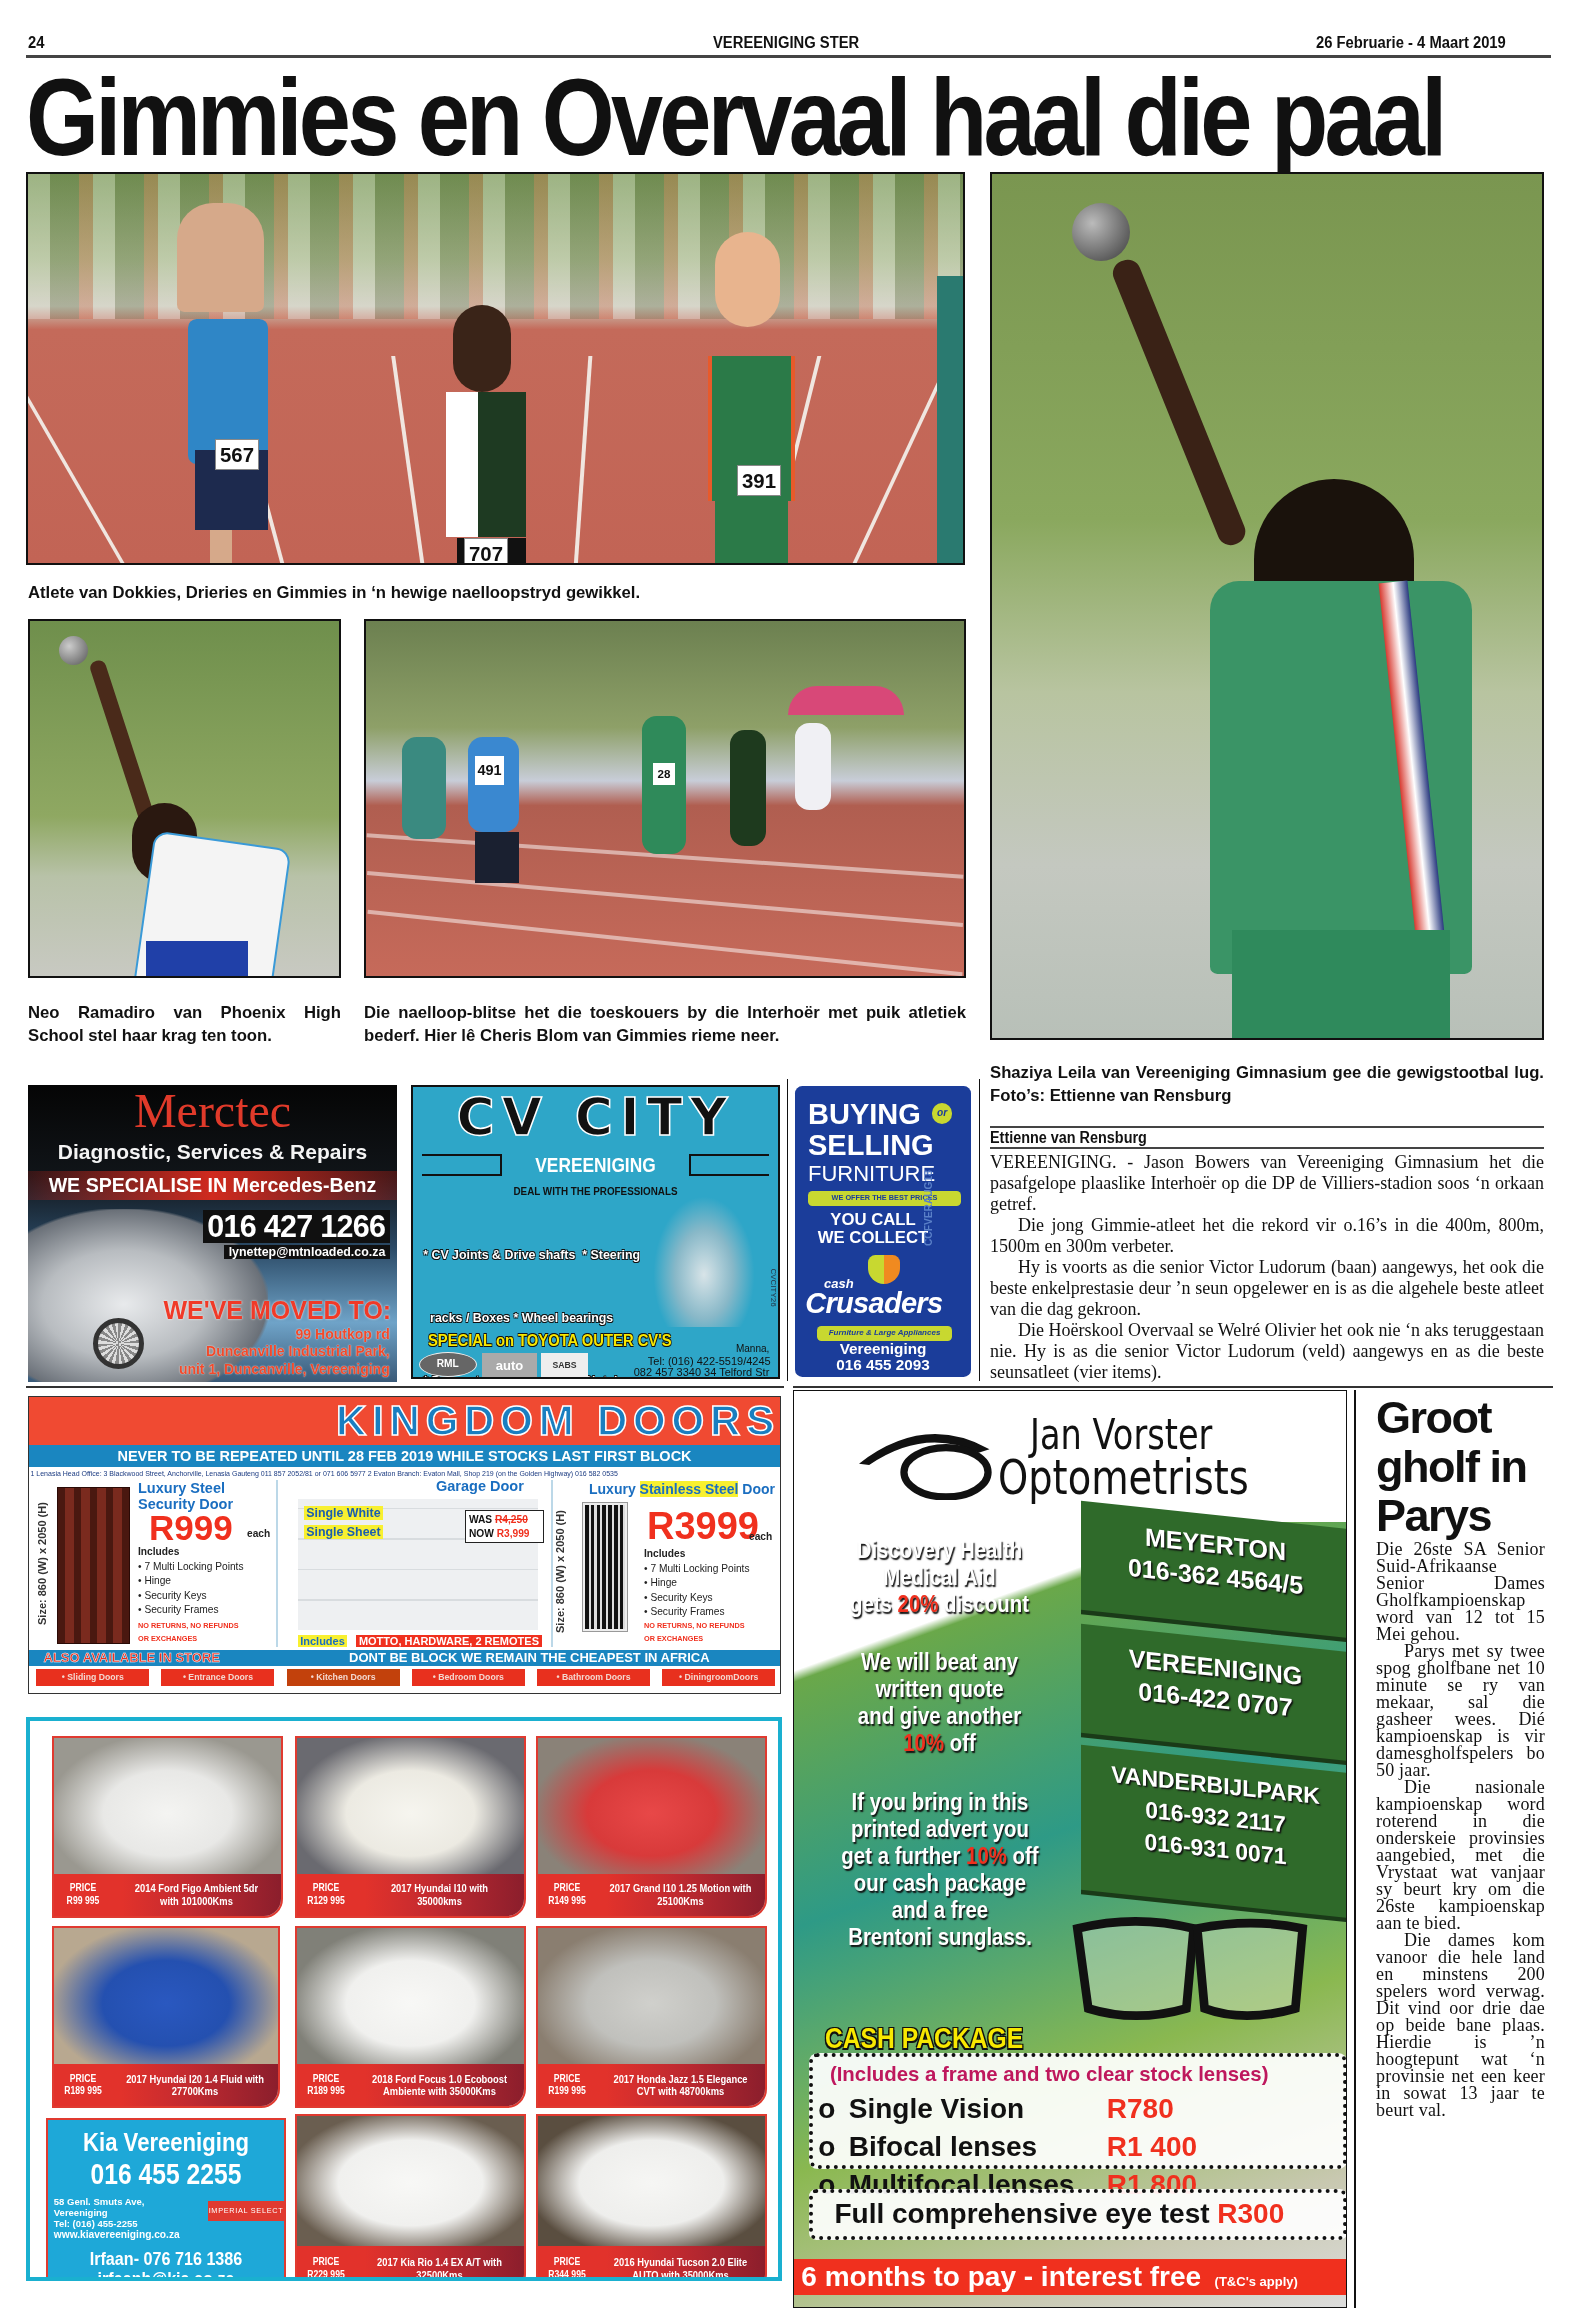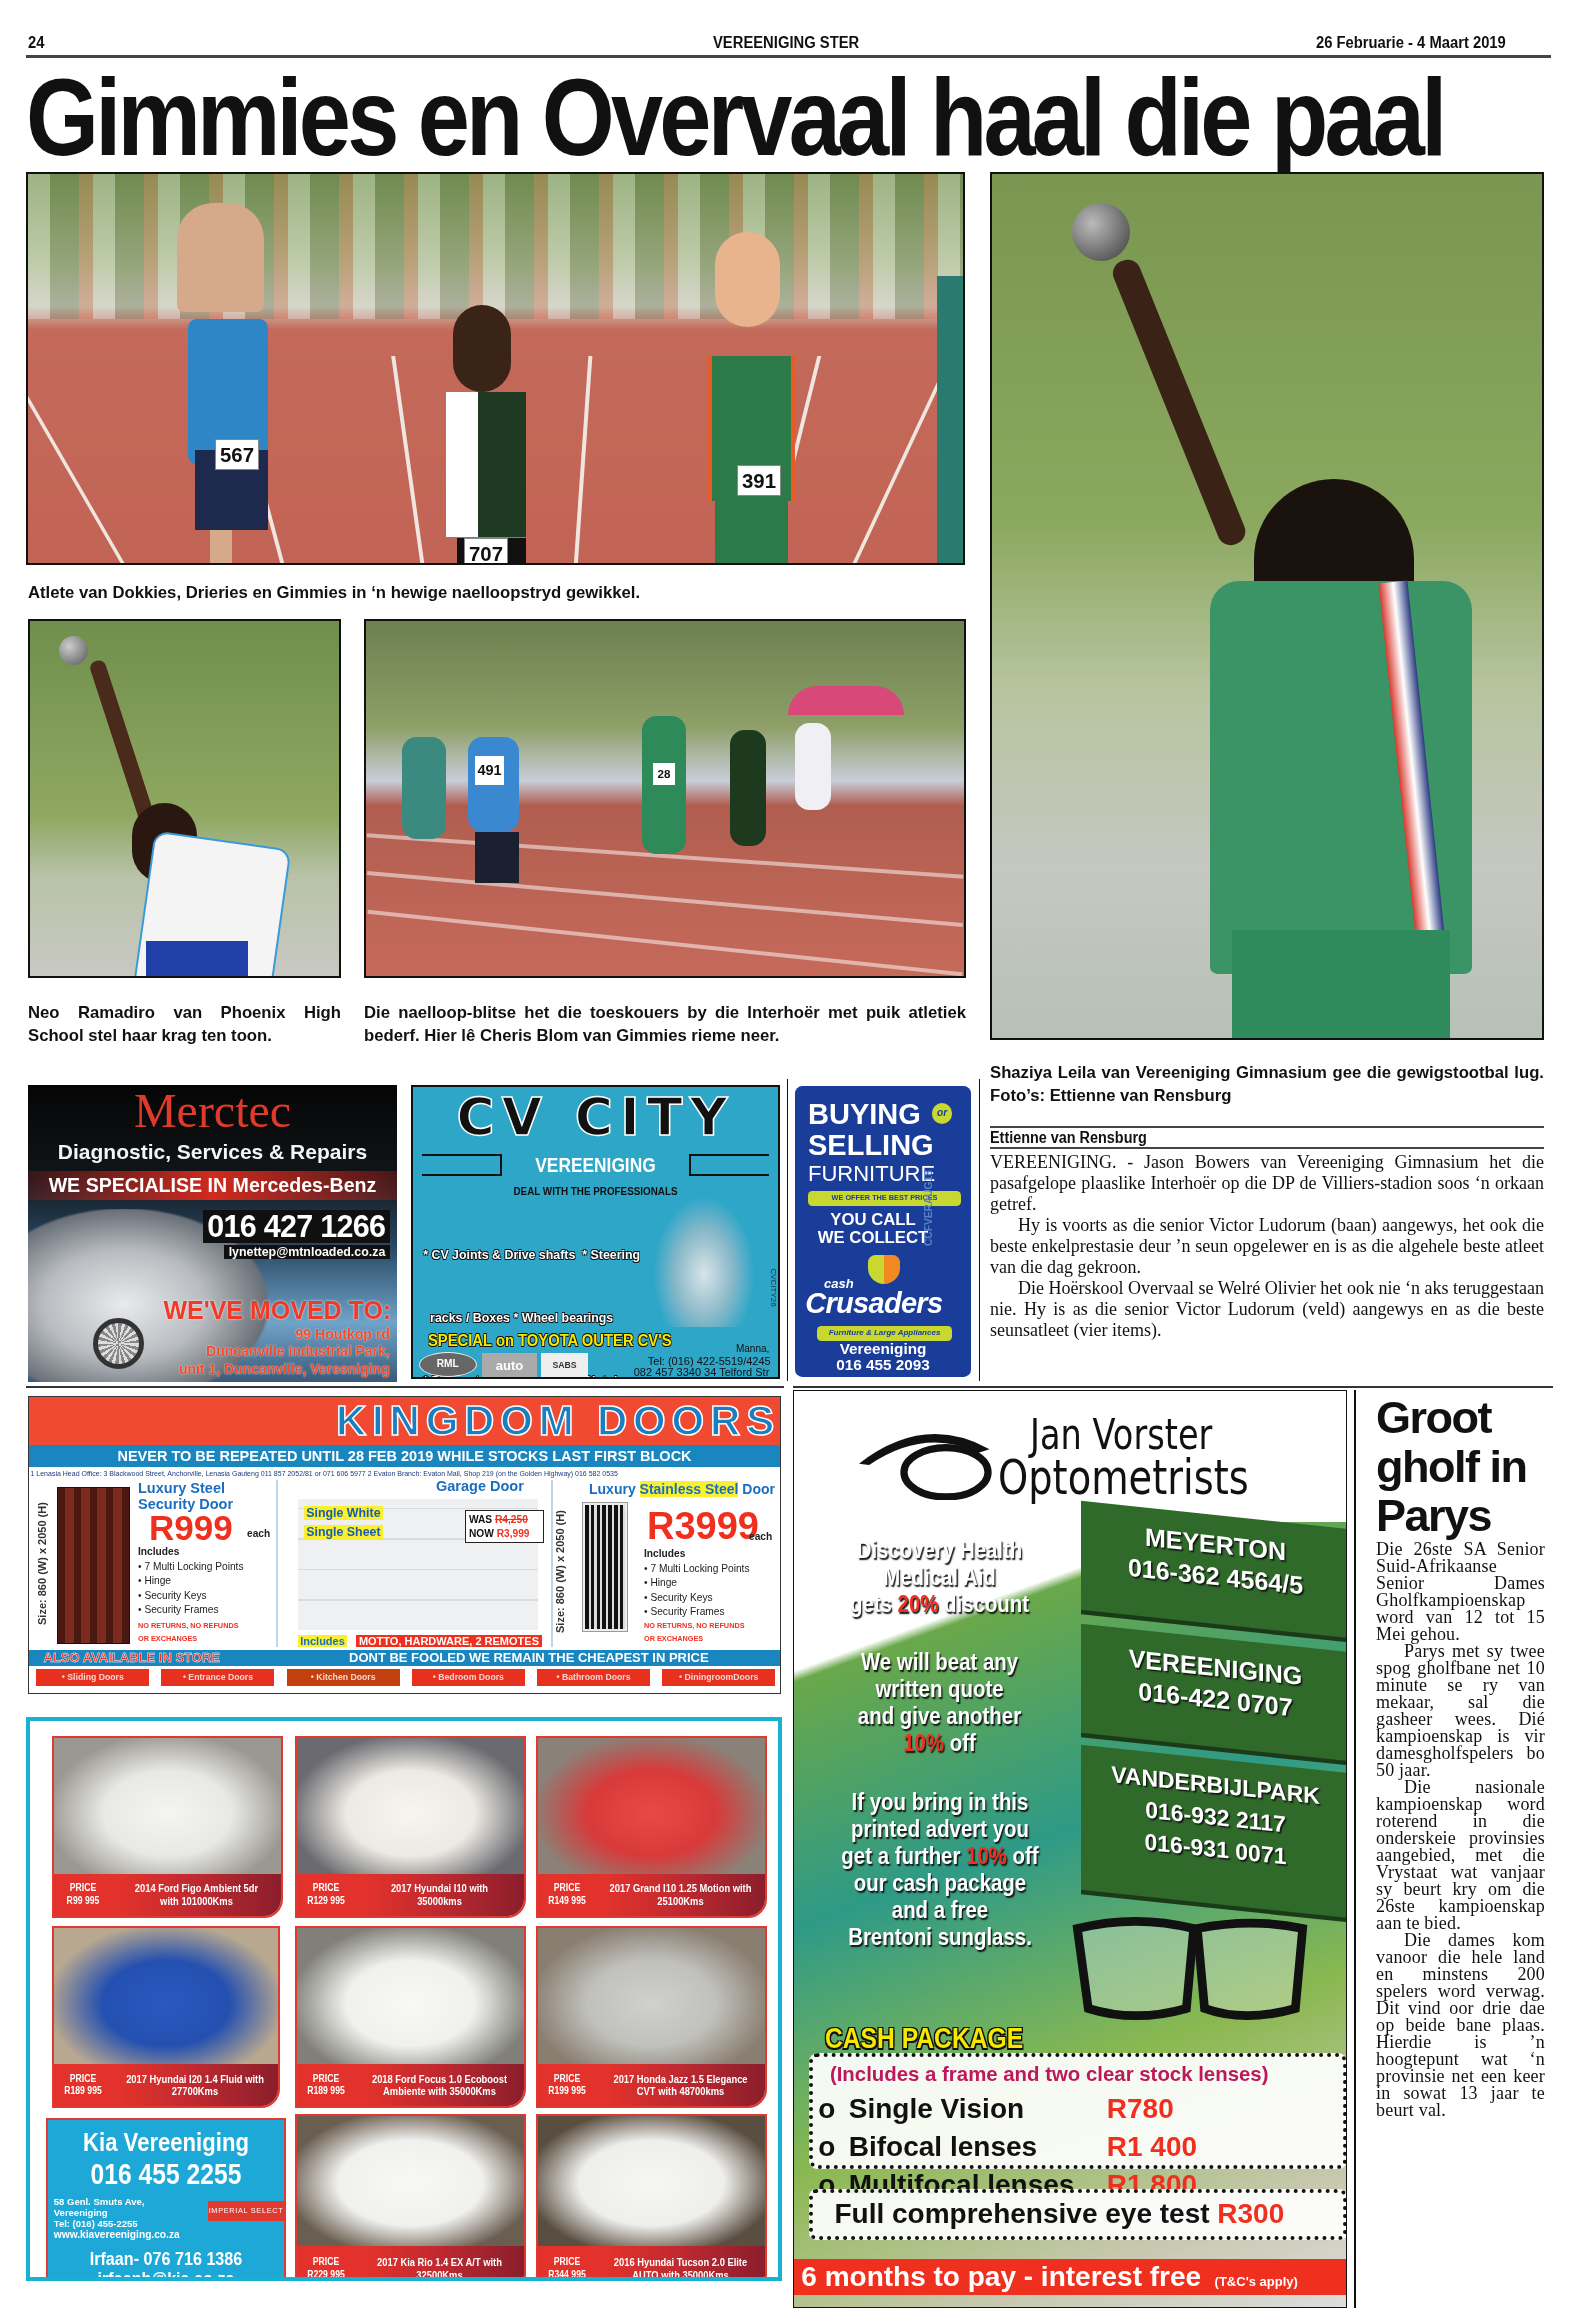--- a/index.html
+++ b/index.html
@@ -109,20 +109,21 @@
   <div class="abs" style="left:407px;top:407px;width:29px;height:393px;background:linear-gradient(90deg,#d83a30,#fff,#2a3a80);transform:rotate(-6deg)"></div>
   <div class="abs" style="left:240px;top:756px;width:218px;height:112px;background:#2f8a5c"></div>
 </div>
 <p class="abs caption" style="left:990px;top:1062px;width:554px">Shaziya Leila van Vereeniging Gimnasium gee die gewigstootbal lug. Foto’s: Ettienne van Rensburg</p>
 
 <div class="abs byline-rule" style="left:990px;top:1126px;width:554px"></div>
 <div class="abs" style="left:990px;top:1129px;font-size:16px;font-weight:bold;transform:scaleX(.9);transform-origin:left">Ettienne van Rensburg</div>
 <div class="abs byline-rule" style="left:990px;top:1147px;width:554px"></div>
 <div class="abs body-serif" style="left:990px;top:1152px;width:554px">
   <p>VEREENIGING. - Jason Bowers van Vereeniging Gimnasium het die pasafgelope plaaslike Interhoër op die DP de Villiers-stadion soos ‘n orkaan getref.</p>
+  <p>Die jong Gimmie-atleet het die rekord vir o.16’s  in die 400m, 800m, 1500m en 300m verbeter.</p>
   <p>Hy is voorts as die senior Victor Ludorum (baan) aangewys, het ook die beste enkelprestasie deur ’n seun opgelewer en is as die algehele beste atleet van die dag gekroon.</p>
   <p>Die Hoërskool Overvaal se Welré Olivier het ook nie ‘n aks teruggestaan nie. Hy is as die senior Victor Ludorum (veld) aangewys en as die beste seunsatleet (vier items).</p>
 </div>
 
 <div class="abs ad merctec" style="left:28px;top:1085px;width:369px;height:297px">
   <div class="abs" style="left:0;top:0;width:100%;text-align:center;font-family:'Liberation Serif',serif;font-size:48px;color:#e03a2a;line-height:51px">Merctec</div>
   <div class="abs" style="left:0;top:55px;width:100%;text-align:center;font-size:21px;font-weight:bold;color:#f4f4f4">Diagnostic, Services &amp; Repairs</div>
   <div class="abs" style="left:0;top:86px;width:100%;height:29px;background:linear-gradient(90deg,rgba(200,30,20,.2),#d02a1e,rgba(200,30,20,.3));text-align:center;font-size:19.6px;font-weight:bold;color:#fff;line-height:29px">WE SPECIALISE IN Mercedes-Benz</div>
   <div class="abs" style="left:0;top:124px;width:240px;height:173px;background:radial-gradient(ellipse at 40% 55%,#e8eaec 0%,#b8bcc0 40%,#6a7078 70%,transparent 72%)"></div>
   <div class="abs" style="left:65px;top:233px;width:51px;height:51px;border-radius:50%;border:5.8px solid #333;background:repeating-conic-gradient(#888 0 10deg,#ddd 10deg 20deg)"></div>
@@ -224,21 +225,21 @@
     <div style="font-weight:bold">Includes</div>
     <div>• <span>7 Multi Locking Points</span></div>
     <div>• <span>Hinge</span></div>
     <div>• <span>Security Keys</span></div>
     <div>• <span>Security Frames</span></div>
   </div>
   <div class="abs" style="left:615px;top:222px;width:109px;font-size:7.3px;font-weight:bold;color:#f0301e;line-height:13px">NO RETURNS, NO REFUNDS OR EXCHANGES</div>
 
   <div class="abs" style="left:0;top:253px;width:100%;height:16px;background:#1a86c0"></div>
   <div class="abs" style="left:14.5px;top:253px;font-size:13px;font-weight:bold;color:#f0301e;line-height:16px;-webkit-text-stroke:0.4px #fff">ALSO AVAILABLE IN STORE</div>
-  <div class="abs" style="left:320px;top:253px;font-size:13px;font-weight:bold;color:#fff;line-height:16px">DONT BE FOOLED WE REMAIN THE CHEAPEST IN PRICE</div>
+  <div class="abs" style="left:320px;top:253px;font-size:13px;font-weight:bold;color:#fff;line-height:16px">DONT BE BLOCK WE REMAIN THE CHEAPEST IN AFRICA</div>
   <div class="abs" style="left:7.3px;top:272px;width:739px;display:flex;justify-content:space-between">
     <div style="width:113px;height:17.4px;background:#e8301e;color:#f4d8d0;font-size:8.7px;font-weight:bold;text-align:center;line-height:17.4px">• Sliding Doors</div>
     <div style="width:113px;height:17.4px;background:#e8301e;color:#f4d8d0;font-size:8.7px;font-weight:bold;text-align:center;line-height:17.4px">• Entrance Doors</div>
     <div style="width:113px;height:17.4px;background:#c2410c;color:#f4d8d0;font-size:8.7px;font-weight:bold;text-align:center;line-height:17.4px">• Kitchen Doors</div>
     <div style="width:113px;height:17.4px;background:#e8301e;color:#f4d8d0;font-size:8.7px;font-weight:bold;text-align:center;line-height:17.4px">• Bedroom Doors</div>
     <div style="width:113px;height:17.4px;background:#e8301e;color:#f4d8d0;font-size:8.7px;font-weight:bold;text-align:center;line-height:17.4px">• Bathroom Doors</div>
     <div style="width:113px;height:17.4px;background:#e8301e;color:#f4d8d0;font-size:8.7px;font-weight:bold;text-align:center;line-height:17.4px">• DiningroomDoors</div>
   </div>
 </div>
 

